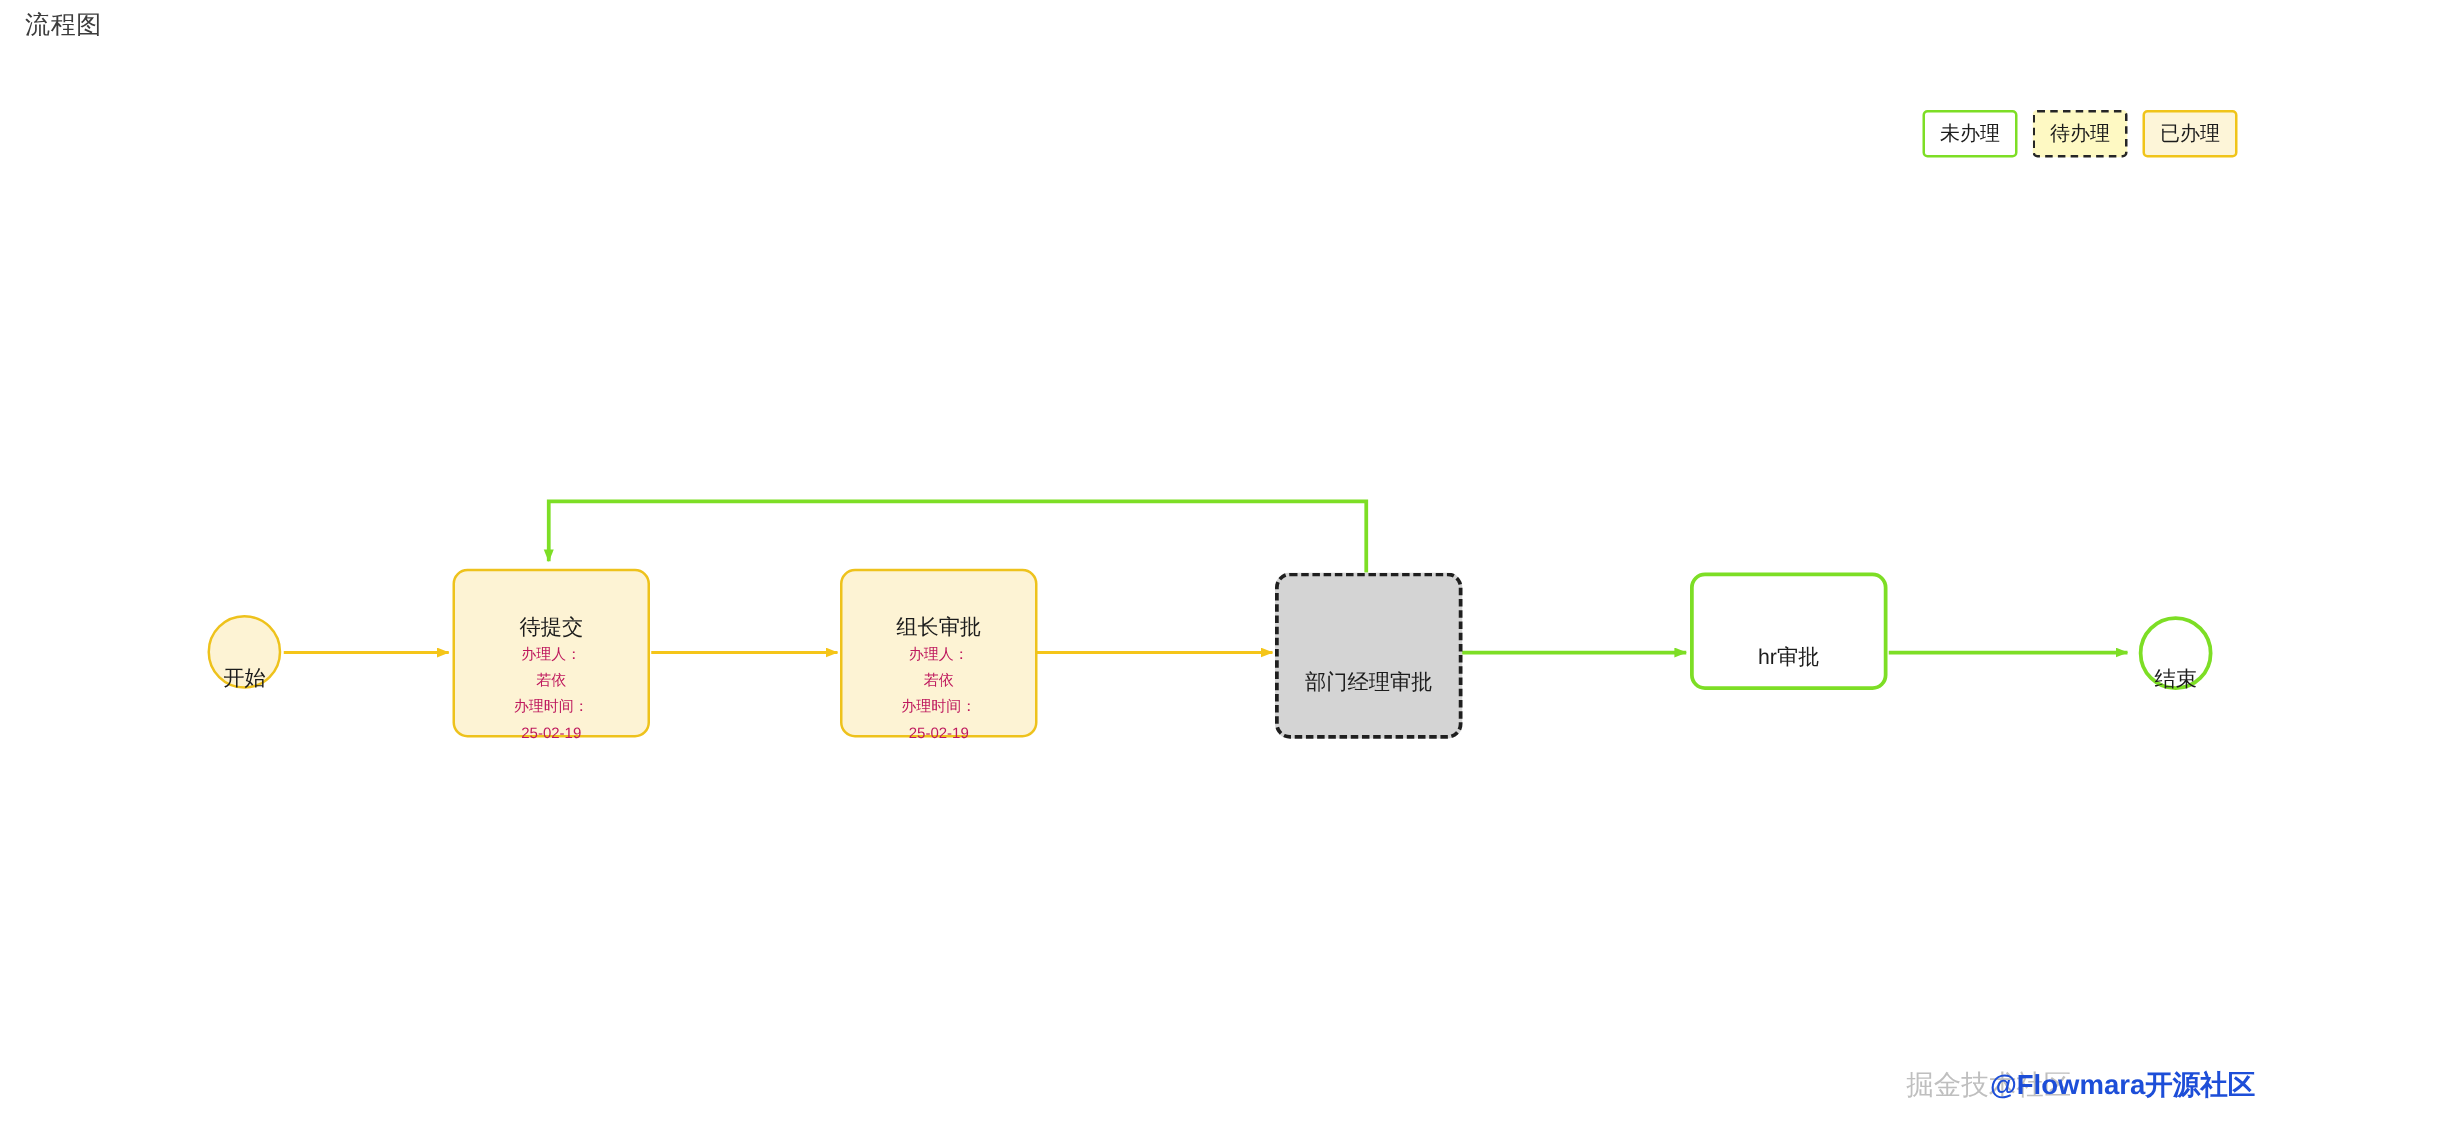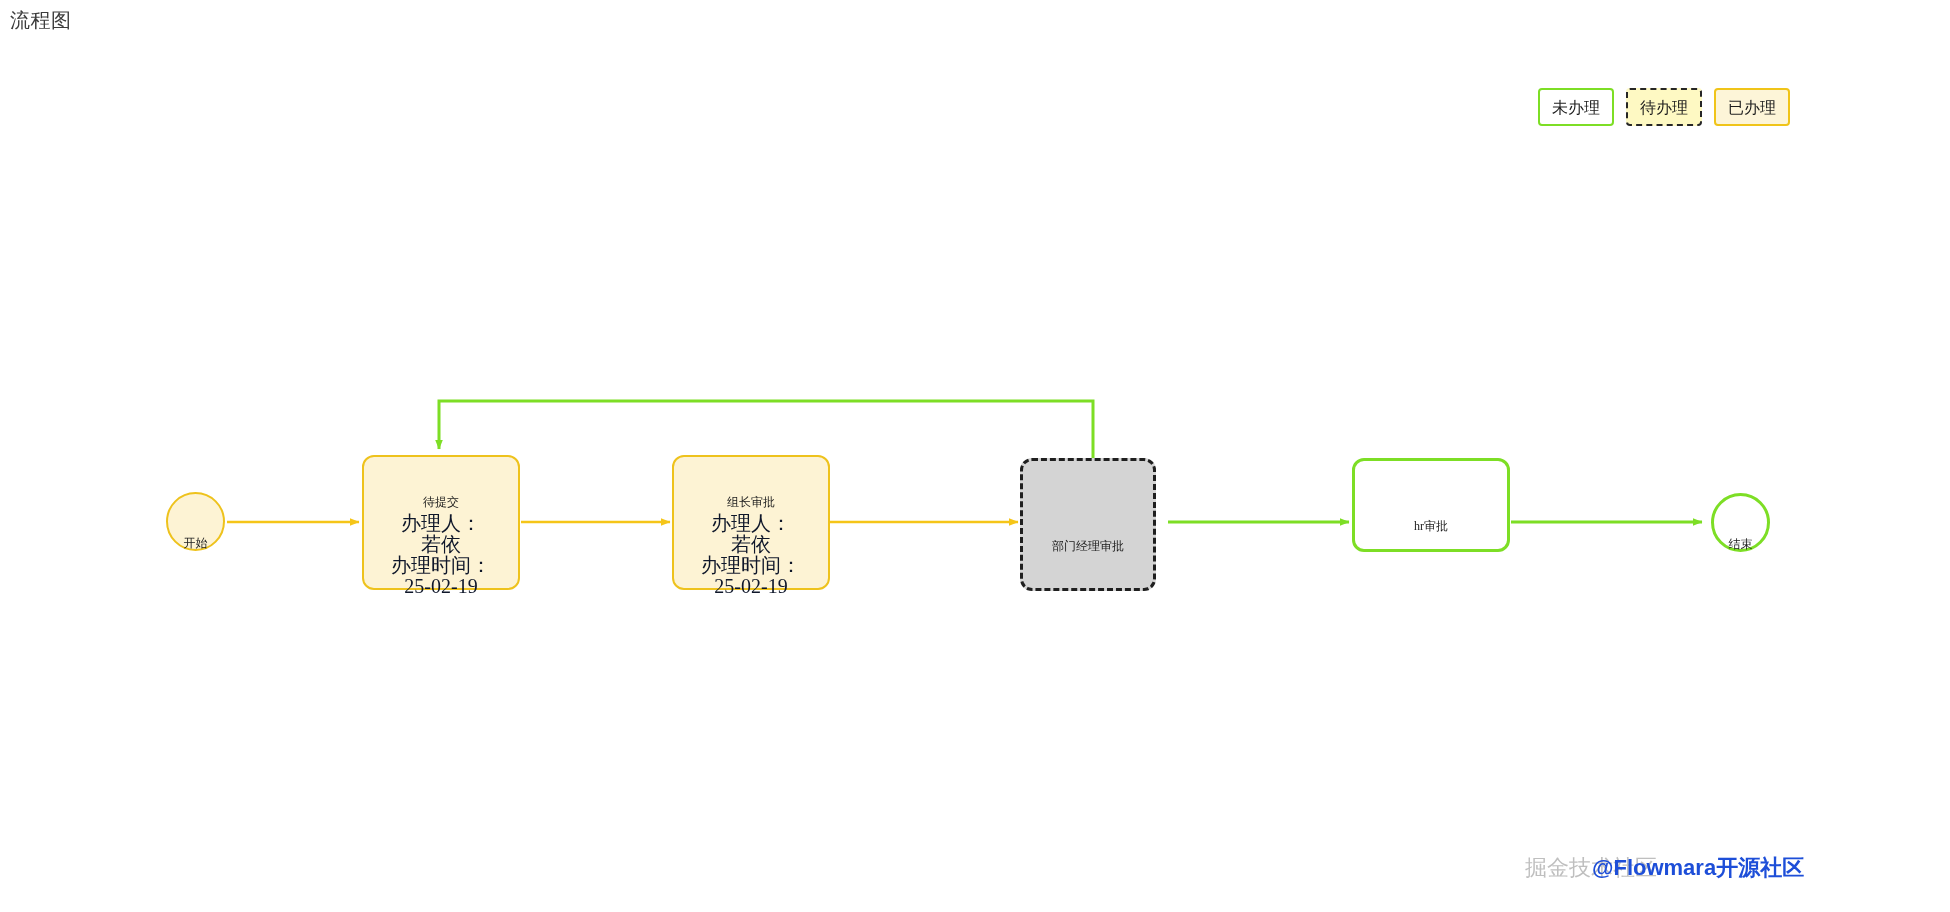--- a/index.html
+++ b/index.html
@@ -12,21 +12,21 @@
     height: 912px;
     position: relative;
     overflow: hidden;
     font-family: "Liberation Sans", "DejaVu Sans", sans-serif;
     color: #333333;
   }
 
   
   .page-title {
     position: absolute;
-    left: 10px;
+    left: 20px;
     top: 8px;
     font-size: 20px;
     line-height: 24px;
     color: #3c3c3c;
     font-family: "Liberation Sans", "DejaVu Sans", sans-serif;
     letter-spacing: 0.5px;
   }
 
   
   .legend {
@@ -94,31 +94,31 @@
   .state-doing {
     border: 3px dashed #1f1f1f;
     background: #d4d4d4;
   }
   .state-todo {
     border: 3px solid #7dde25;
     background: #ffffff;
   }
 
   .node-title {
-    font-family: Liberation Serif, serif;
-    font-size: 12px;
+    font-family: Liberation Sans, sans-serif;
+    font-size: 17px;
     line-height: 22px;
     color: #1c1c1c;
     margin-top: 42px;
   }
   .node-meta {
-    font-family: Liberation Serif, serif;
-    font-size: 20px;
+    font-family: Liberation Sans, sans-serif;
+    font-size: 12px;
     line-height: 21px;
-    color: #0f172a;
+    color: #be185d;
     white-space: pre-line;
   }
 
   
   .watermark {
     position: absolute;
     font-size: 22px;
     line-height: 28px;
     color: #b9b9b9;
     white-space: nowrap;
@@ -183,21 +183,21 @@
 </div>
 
 <div class="node node-rect state-done" style="left:672px; top:455px; width:158px; height:135px;">
   <div class="node-title">组长审批</div>
   <div class="node-meta">办理人：
 若依
 办理时间：
 25-02-19</div>
 </div>
 
-<div class="node node-rect state-doing" style="left:1020px; top:458px; width:136px; height:133px;">
+<div class="node node-rect state-doing" style="left:1020px; top:458px; width:150px; height:133px;">
   <div class="node-title">部门经理审批</div>
 </div>
 
 <div class="node node-rect state-todo" style="left:1352px; top:458px; width:158px; height:94px;">
   <div class="node-title">hr审批</div>
 </div>
 
 <div class="node node-circle state-todo" style="left:1711px; top:493px; width:59px; height:59px;">
   <div class="node-title">结束</div>
 </div>

